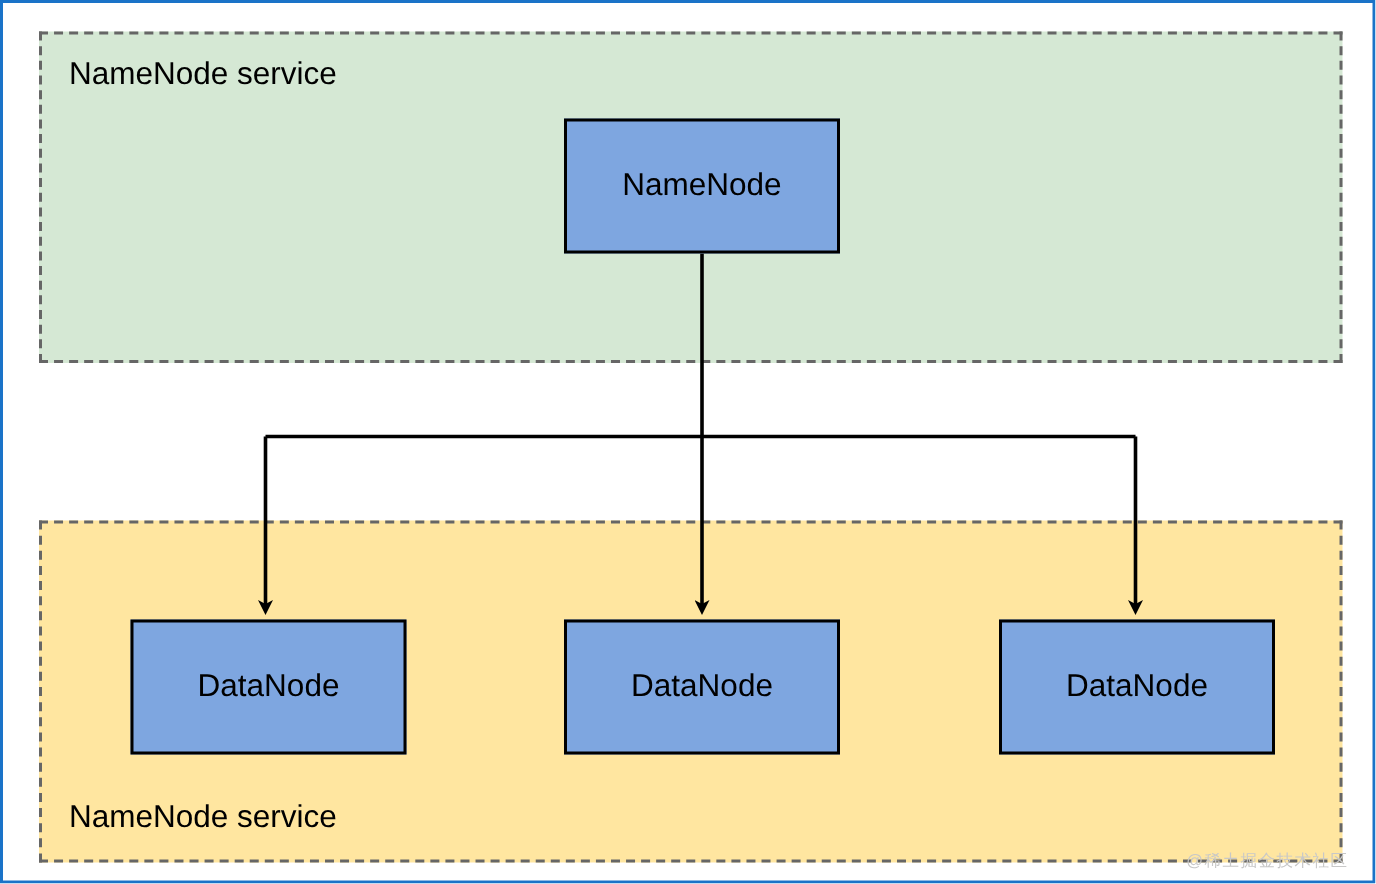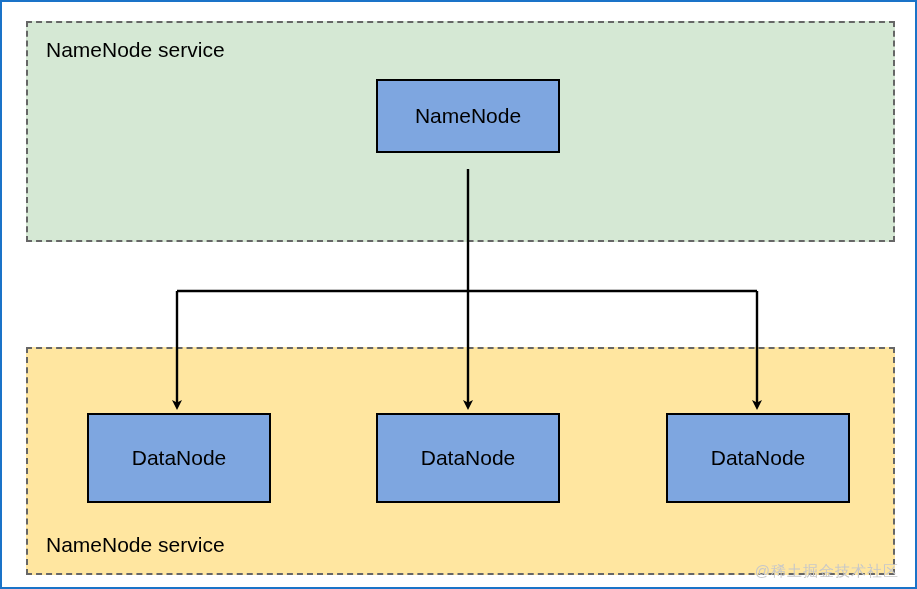--- a/index.html
+++ b/index.html
@@ -60,21 +60,21 @@
     align-items: center;
     justify-content: center;
     font-size: 21px;
     color: #000000;
     white-space: nowrap;
   }
   #node-namenode {
     left: 374px;
     top: 77px;
     width: 184px;
-    height: 74px;
+    height: 90px;
   }
   #node-datanode-1 {
     left: 85px;
     top: 411px;
     width: 184px;
     height: 90px;
   }
   #node-datanode-2 {
     left: 374px;
     top: 411px;
@@ -92,21 +92,21 @@
     left: 0;
     top: 0;
     width: 917px;
     height: 589px;
     pointer-events: none;
   }
   #watermark {
     position: absolute;
     right: 16px;
     bottom: 6px;
-    font-size: 15px;
+    font-size: 11px;
     color: #c8c8c8;
     white-space: nowrap;
     letter-spacing: 1px;
   }
 </style>
 </head>
 <body>
 
 <div id="canvas">
 

